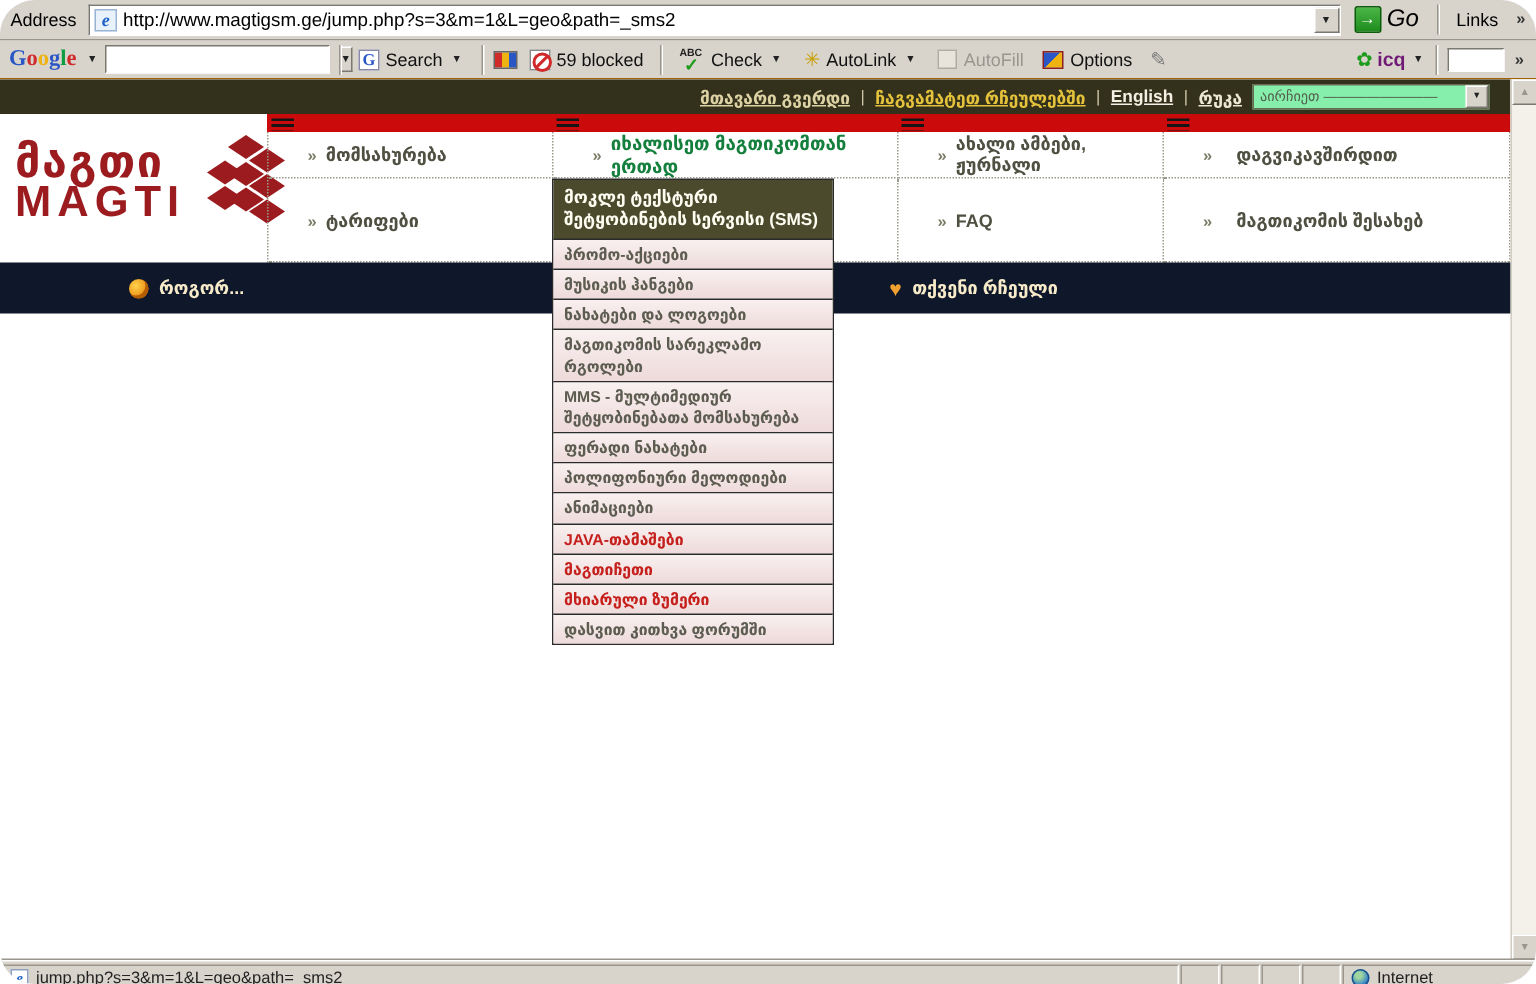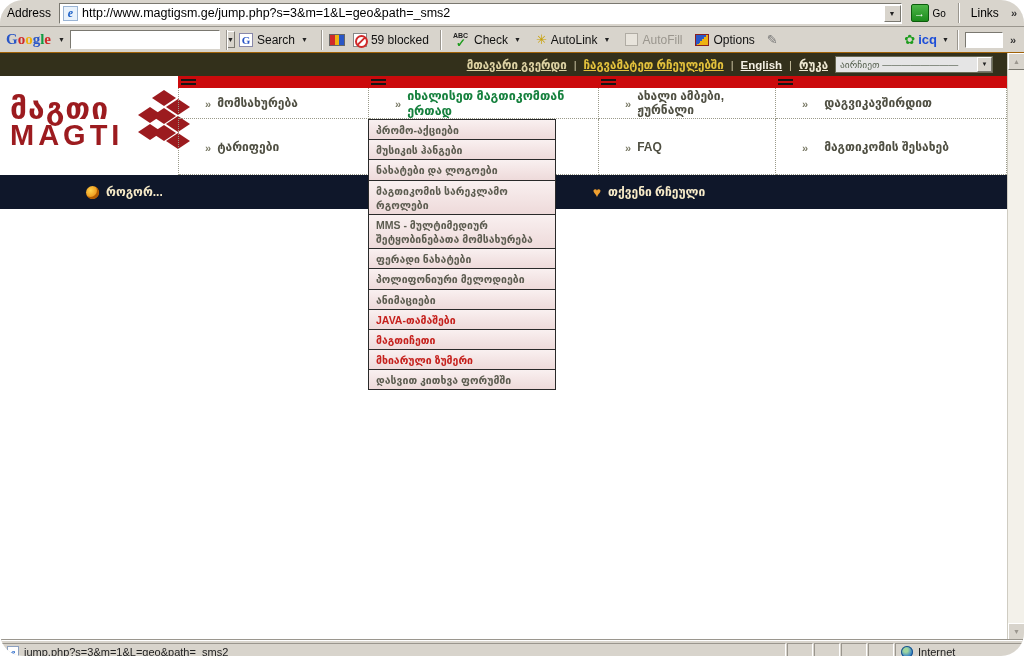--- a/index.html
+++ b/index.html
@@ -15,21 +15,21 @@
   .address-combo { flex:1; height:21px; background:#fff; border:1px solid; border-color:#7a7870 #fff #fff #7a7870;
     display:flex; align-items:center; gap:4px; padding-left:3px; }
   .ie-icon { width:15px; height:15px; background:#e9f2fb; border:1px solid #9ab4d4; color:#1e62c8;
     font:bold italic 12px "Liberation Serif",serif; text-align:center; line-height:13px; }
   .addr-url { font-size:12.5px; color:#000; white-space:nowrap; overflow:hidden; }
   .combo-arrow { margin-left:auto; width:17px; height:17px; background:#d8d4cc; border:1px solid;
     border-color:#fff #7a7870 #7a7870 #fff; font-size:7px; line-height:15px; text-align:center; color:#222; }
   .go-btn { display:flex; align-items:center; gap:4px; padding:1px 5px; height:22px; }
   .go-square { width:18px; height:18px; background:linear-gradient(#4db648,#1d8c1d); border:1px solid #0c5c0c;
     border-radius:2px; color:#fff; font-size:11px; line-height:16px; text-align:center; font-weight:bold; }
-  .go-text { font-size:10px; }
+  .go-text { font-size:16px;font-style:italic; }
   .tb-sep { width:2px; height:20px; border-left:1px solid #9a968e; border-right:1px solid #fff; margin:0 3px; }
   .links-label { font-size:12px; padding:0 4px; }
   .chev { font-size:11px; font-weight:bold; color:#333; padding:0 4px; }
 
   .google-row { position:absolute; left:0; top:27px; width:1024px; height:26px;
     border-bottom:1px solid #a16207; display:flex; align-items:center; padding:0 4px; gap:3px; }
   .glogo { font:bold 15px "Liberation Serif",serif; letter-spacing:0; padding:0 2px; }
   .glogo span:nth-child(1){color:#2a56c6;} .glogo span:nth-child(2){color:#d02a2a;}
   .glogo span:nth-child(3){color:#eeb211;} .glogo span:nth-child(4){color:#2a56c6;}
   .glogo span:nth-child(5){color:#109c43;} .glogo span:nth-child(6){color:#d02a2a;}
@@ -50,32 +50,32 @@
   .check-icon { position:relative; width:17px; height:15px; font:bold 7px "Liberation Sans",sans-serif; color:#222; }
   .check-icon .abc { position:absolute; top:0; left:0; }
   .check-icon .mark { position:absolute; bottom:-3px; left:3px; color:#1d9c1d; font-size:12px; font-weight:bold; }
   .wand-icon { color:#c8a000; font-size:13px; }
   .autofill { color:#9a968e; }
   .fill-icon { width:13px; height:13px; border:1px solid #b0aca4; background:#e8e4dc; }
   .opt-icon { width:14px; height:12px; background:linear-gradient(135deg,#2a56c6 50%,#eeb211 50%); border:1px solid #8a2020; }
   .pen-icon { color:#777; font-size:13px; padding:0 4px; }
   .right-tools { margin-left:auto; display:flex; align-items:center; gap:3px; }
   .icq-flower { color:#1d9c1d; font-size:13px; }
-  .icq-label { font-size:13px; font-weight:bold; color:#1d4ed8; }
+  .icq-label { font-size:13px; font-weight:bold; color:#701a75; }
   .icq-box { width:38px; height:16px; background:#fff; border:1px solid; border-color:#7a7870 #fff #fff #7a7870; }
 
   
   .page { position:absolute; left:0; top:53px; width:1024px; height:587px; background:#fff; }
 
   .topbar { position:absolute; left:0; top:0; width:1007px; height:23px; background:#33301b;
     display:flex; align-items:center; justify-content:flex-end; gap:7px; padding-right:14px; }
   .topbar a { font-size:11.5px; font-weight:bold; text-decoration:underline; white-space:nowrap; }
   .tlink-1 { color:#ded3a4; } .tlink-2 { color:#e4c23c; } .tlink-3 { color:#f4f0e4; } .tlink-4 { color:#eee8d2; }
   .tsep { color:#cfc7a6; font-size:11px; }
-  .top-select { width:158px; height:17px; background:#e5e5e5; border:1px solid #6a6a55; display:flex; align-items:center; }
+  .top-select { width:158px; height:17px; background:#86efac; border:1px solid #6a6a55; display:flex; align-items:center; }
   .top-select .val { flex:1; font-size:9.5px; color:#55604e; padding-left:4px; white-space:nowrap; overflow:hidden; }
   .top-select .btn { width:15px; height:15px; background:#d8d4cc; border:1px solid; border-color:#fff #7a7870 #7a7870 #fff;
     font-size:6px; text-align:center; line-height:13px; color:#222; }
 
   .masthead { position:absolute; left:0; top:23px; width:1007px; height:99px; background:#fff; }
   .logo { position:absolute; left:10px; top:14px; display:flex; align-items:center; gap:10px; }
   .logo-text { color:#9c1b1f; font-weight:bold; line-height:0.92; letter-spacing:1px; }
   .logo-geo { font-size:30px; }
   .logo-lat { font-size:29px; letter-spacing:4px; }
 
@@ -290,20 +290,21 @@
         <span class="rogor-icon"></span>
         <span>როგორ...</span>
       </div>
       <div class="banner-item banner-right">
         <span class="heart-icon">♥</span>
         <span>თქვენი რჩეული</span>
       </div>
     </div>
 
     <div class="dropdown">
+      <div class="dd-header">მოკლე ტექსტური შეტყობინების სერვისი (SMS)</div>
       <a class="dd-item">პრომო-აქციები</a>
       <a class="dd-item">მუსიკის ჰანგები</a>
       <a class="dd-item">ნახატები და ლოგოები</a>
       <a class="dd-item">მაგთიკომის სარეკლამო რგოლები</a>
       <a class="dd-item">MMS - მულტიმედიურ შეტყობინებათა მომსახურება</a>
       <a class="dd-item">ფერადი ნახატები</a>
       <a class="dd-item">პოლიფონიური მელოდიები</a>
       <a class="dd-item">ანიმაციები</a>
       <a class="dd-item red">JAVA-თამაშები</a>
       <a class="dd-item red">მაგთიჩეთი</a>

